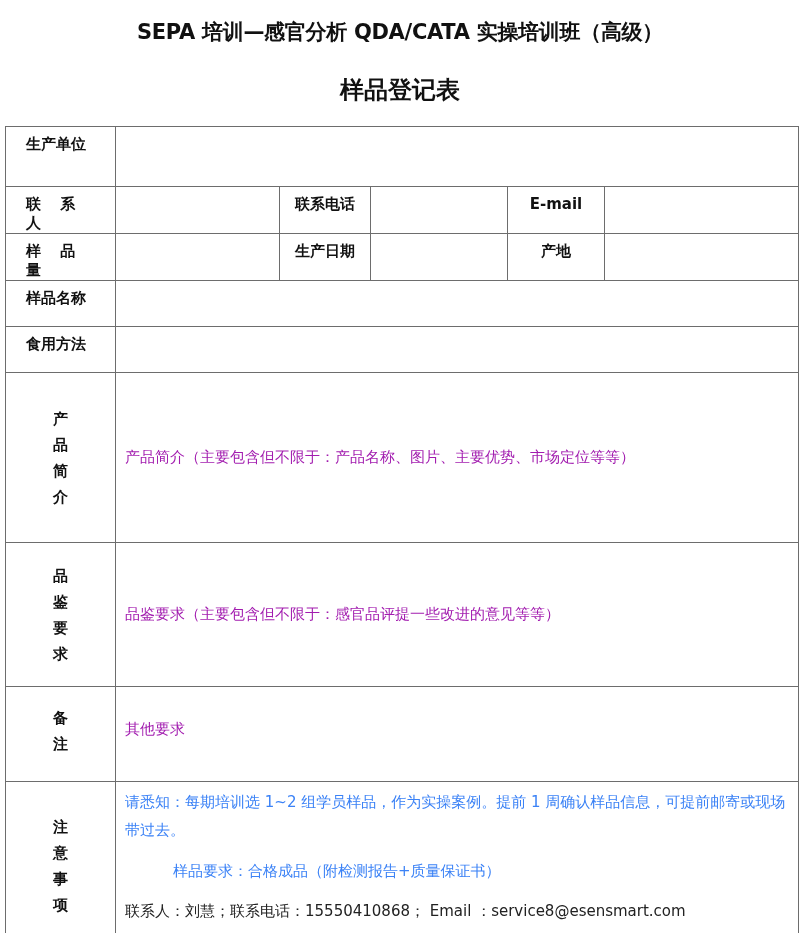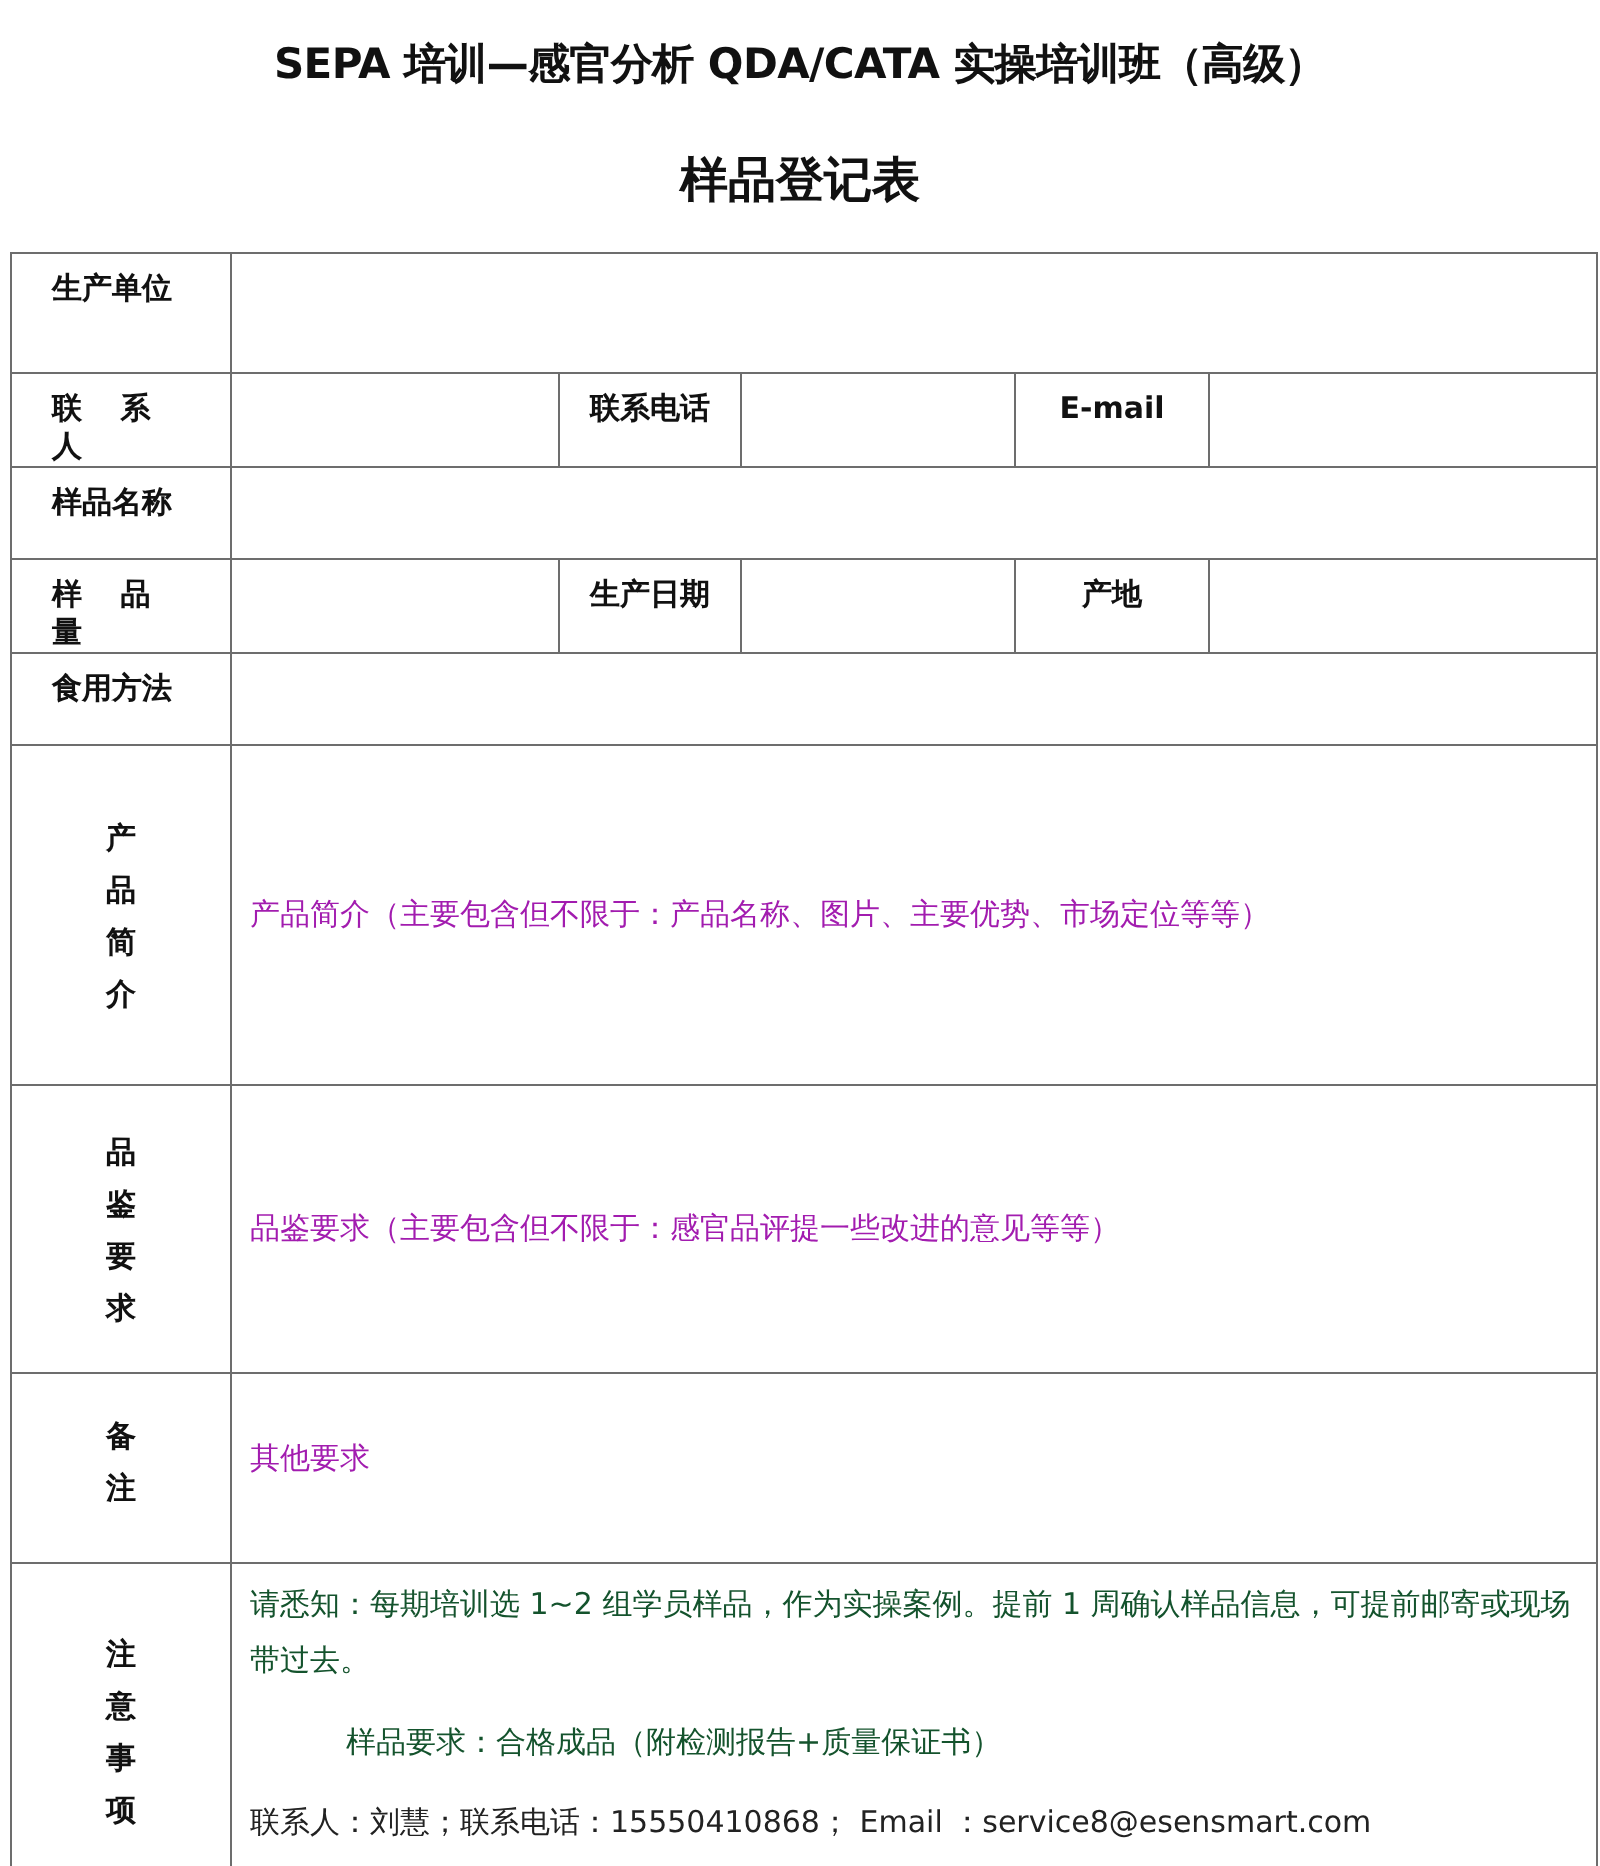--- a/index.html
+++ b/index.html
@@ -10,21 +10,21 @@
   .t2 { top: 74px; font-size: 24px; }
   table { position: absolute; left: 5px; top: 126px; width: 793px; border-collapse: collapse; table-layout: fixed; }
   td { border: 1.5px solid #6d6d6d; padding: 0; vertical-align: top; font-size: 15px; }
   .lbl { font-weight: bold; font-size: 15px; padding: 8px 0 0 20px; letter-spacing: 0; }
   .lbl.spaced { letter-spacing: 7px; }
   .lblc { font-weight: bold; font-size: 15px; text-align: center; padding-top: 8px; }
   .vert { font-weight: bold; font-size: 15px; text-align: center; vertical-align: middle; line-height: 26px; }
   .vert span { display: block; }
   .body-text { vertical-align: middle; padding-left: 9px; font-size: 15px; color: #a21caf; }
   .notes { padding: 4px 6px 0 9px; vertical-align: top; font-size: 15px; }
-  .red { color: #14532d; line-height: 28px; }
+  .red { color: #3b82f6; line-height: 28px; }
   .notes p { margin: 0; }
   .notes .p1 { margin-top: 2px; }
   .notes .p2 { margin-top: 13px; margin-left: 48px; }
   .notes .p3 { margin-top: 17px; color: #222; }
 </style>
 </head>
 <body>
 
 <div class="title t1">SEPA 培训—感官分析 QDA/CATA 实操培训班（高级）</div>
 <div class="title t2">样品登记表</div>
@@ -47,32 +47,32 @@
 
   <tr style="height:45px">
     <td class="lbl spaced">联 系 人</td>
     <td></td>
     <td class="lblc">联系电话</td>
     <td></td>
     <td class="lblc">E-mail</td>
     <td></td>
   </tr>
 
-  <tr style="height:46px">
-    <td class="lbl">样品名称</td>
-    <td colspan="5"></td>
-  </tr>
-
   <tr style="height:45px">
     <td class="lbl spaced">样 品 量</td>
     <td></td>
     <td class="lblc">生产日期</td>
     <td></td>
     <td class="lblc">产地</td>
     <td></td>
+  </tr>
+
+  <tr style="height:46px">
+    <td class="lbl">样品名称</td>
+    <td colspan="5"></td>
   </tr>
 
   <tr style="height:46px">
     <td class="lbl">食用方法</td>
     <td colspan="5"></td>
   </tr>
 
   <tr style="height:170px">
     <td class="vert">
       <span>产</span>

